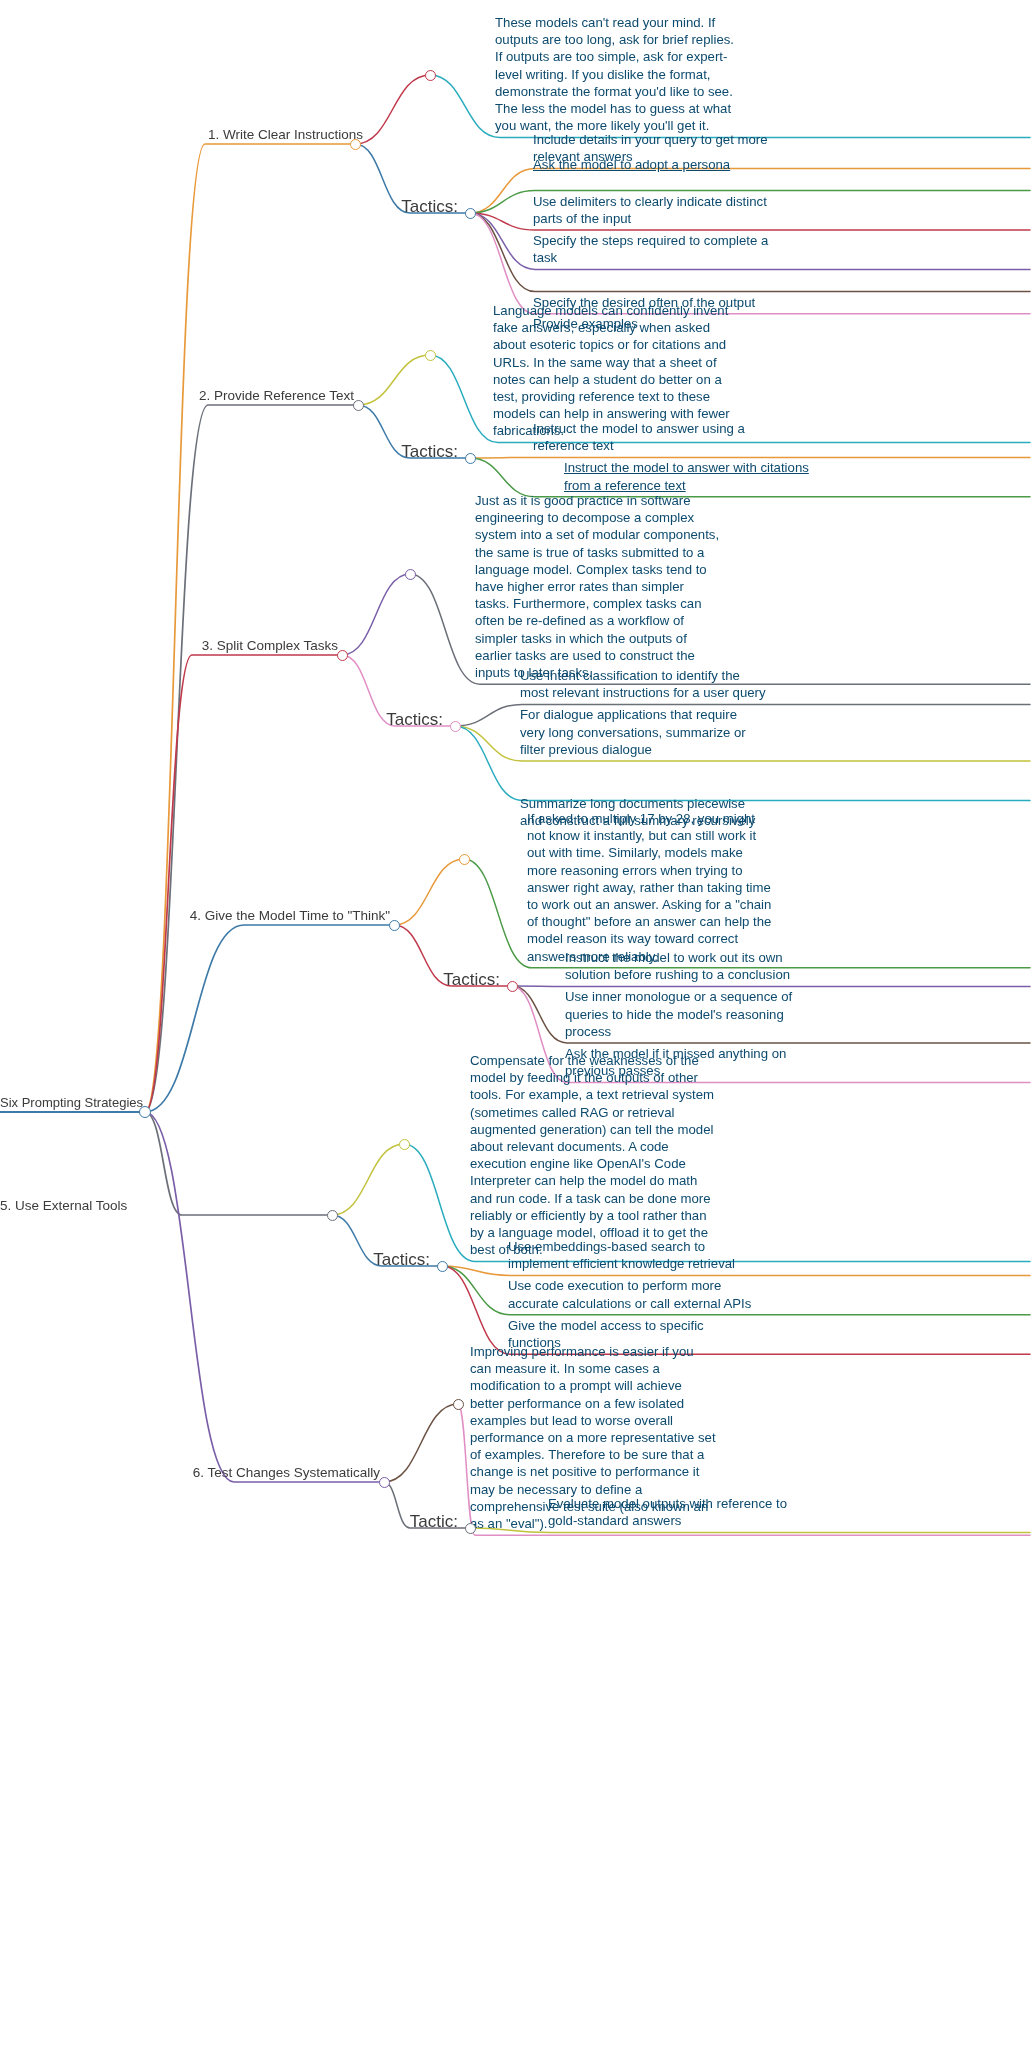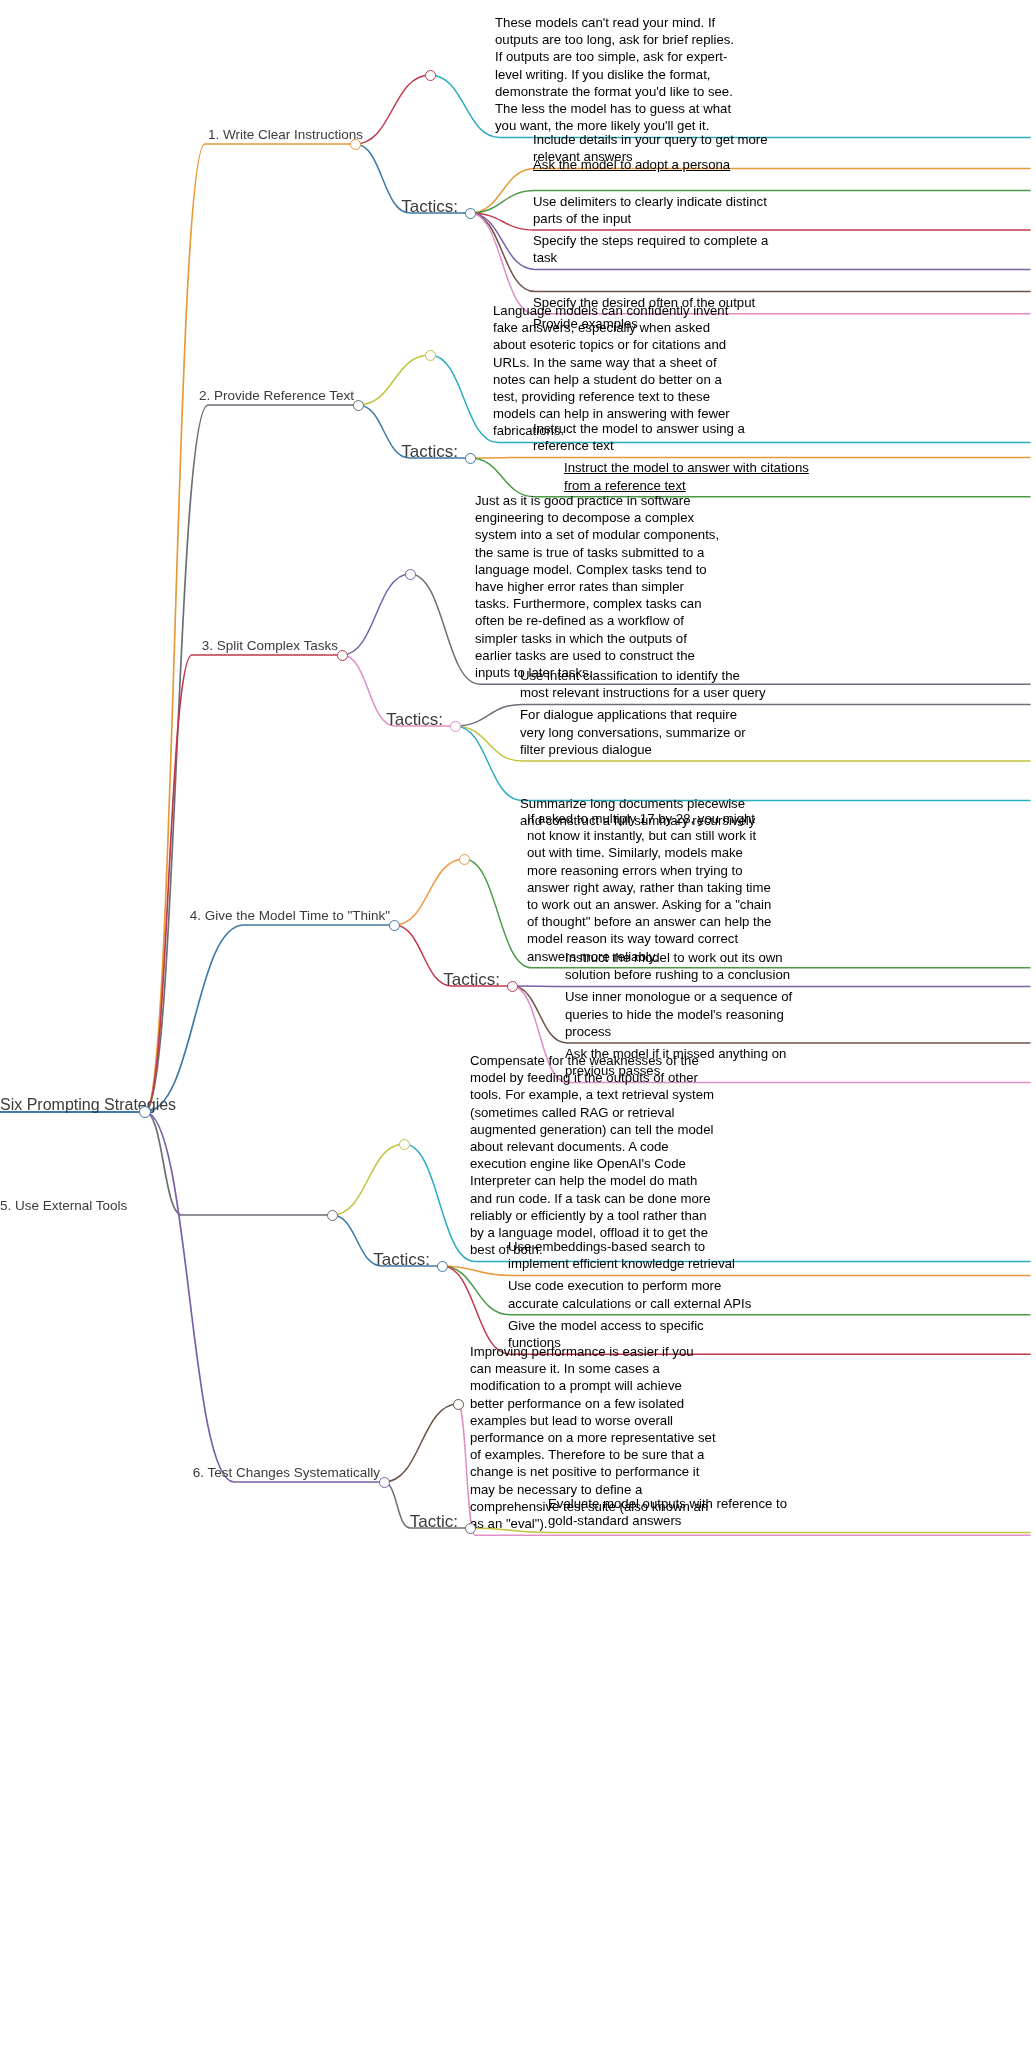--- a/index.html
+++ b/index.html
@@ -9,25 +9,25 @@
     color:#3c3c3c;
     -webkit-font-smoothing:antialiased;
   }
   #map{position:absolute;left:0;top:0;width:1036px;height:2048px;}
   svg.links{position:absolute;left:0;top:0;width:1036px;height:2048px;pointer-events:none;}
   svg.links path{fill:none;stroke-linecap:round;}
   .lbl{
     position:absolute;white-space:nowrap;line-height:1.25;
     font-size:13.5px;color:#3b3b3b;
   }
-  .lbl.root{font-size:16px;}
+  .lbl.root{font-size:13px;}
   .lbl.topic{font-size:13.5px;}
   .lbl.tactics{font-size:17px;}
   .leaf{
-    position:absolute;font-size:13.2px;line-height:17.2px;color:#000000;
+    position:absolute;font-size:13.2px;line-height:17.2px;color:#0c4a6e;
     white-space:pre-line;
   }
   .dot{
     position:absolute;width:11px;height:11px;border-radius:50%;
     background:#ffffff;border:1.6px solid #888;box-sizing:border-box;
   }
 </style>
 </head>
 <body>
 

